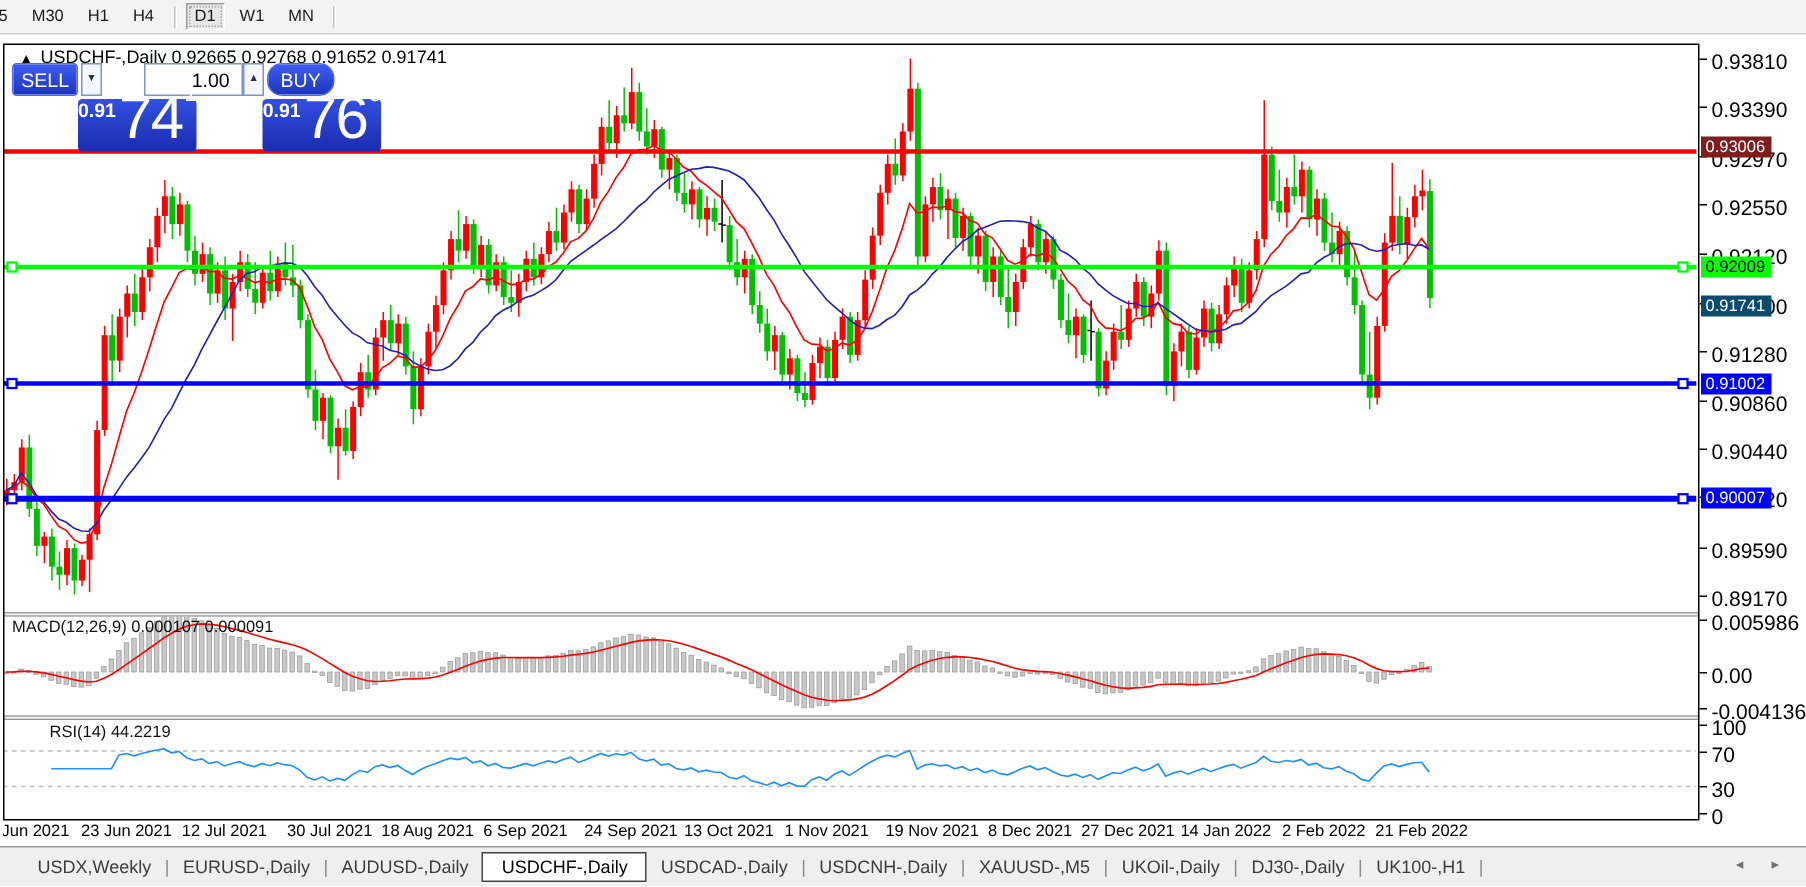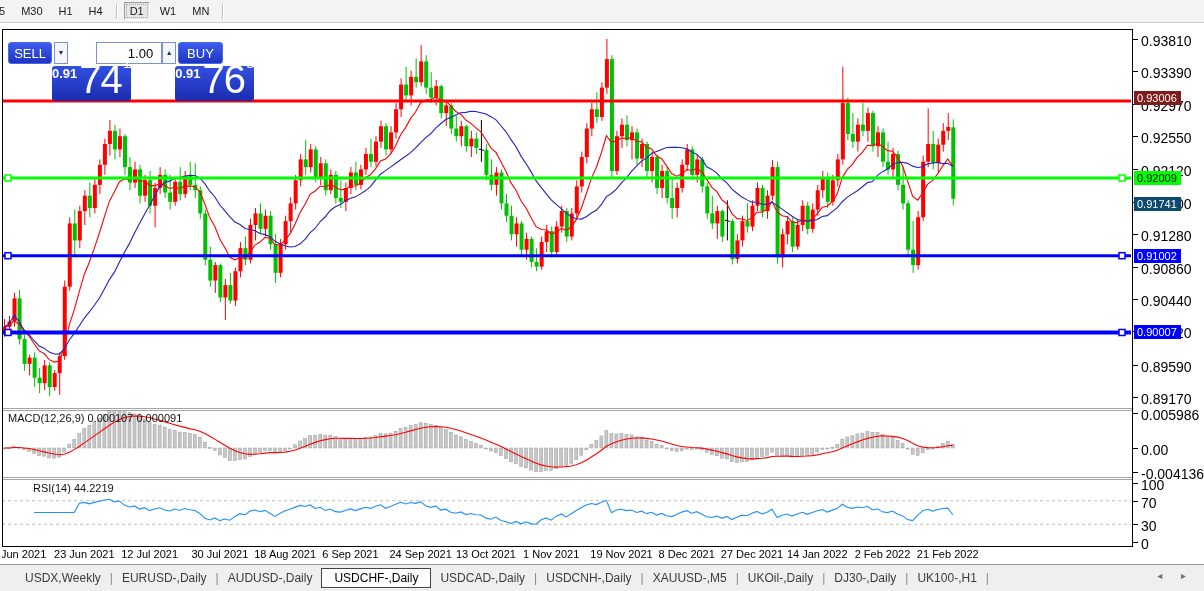--- a/index.html
+++ b/index.html
@@ -33,21 +33,21 @@
         display:flex;align-items:center;padding-left:16px;box-sizing:border-box;}
   .tab{font-size:12px;color:#3c3c3c;padding:2px 9px;white-space:nowrap;cursor:default;}
   .tab.active{background:#fff;border:1px solid #444;color:#000;padding:2px 12px;}
   .tabdiv{color:#8a8a8a;font-size:12px;}
   .tabarrows{position:absolute;right:10px;top:570px;color:#707070;font-size:10px;letter-spacing:8px;}
   
   .panel{position:absolute;left:8px;top:42px;width:215px;z-index:10;}
   .prow1{display:flex;height:22px;}
   .btn{color:#fff;font-size:13px;text-align:center;line-height:22px;border-radius:3px;
        background:linear-gradient(#3d5cee,#1e35bd);border:1px solid #4b67f2;box-sizing:border-box;cursor:pointer;}
-  .sell{width:48px;}  .buy{width:49px;}
+  .sell{width:48px;}  .buy{width:49px;border-radius:10px;}
   .spin{width:15px;height:22px;background:#f4f7ff;border:1px solid #7e93cc;box-sizing:border-box;
         font-size:7px;color:#26324f;text-align:center;line-height:20px;cursor:pointer;}
   .volbox{width:72px;height:22px;background:#fff;border:1px solid #7e93cc;box-sizing:border-box;margin-left:28px;}
   .volbox input{width:100%;height:100%;border:none;outline:none;background:transparent;
         font-family:"Liberation Sans",sans-serif;font-size:13px;text-align:right;padding:0 8px 0 0;box-sizing:border-box;}
   .gap2{width:2px;}
   .prow2{display:flex;margin-top:2px;height:35px;}
   .pricebox{flex:1;color:#fff;border-radius:3px;background:linear-gradient(#3350e2,#1a2cae);
             display:flex;justify-content:center;padding-bottom:13px;box-sizing:border-box;cursor:pointer;margin-left:44px;}
   .pricebox .pref{font-size:13px;font-weight:bold;margin:0 2px 4px 0;}
@@ -663,20 +663,21 @@
       <polyline points="2,37 7.02,36.93470017094024 12.04,36.55218722029873 17.06,36.48633683879566 22.08,36.92210065318729 27.099999999999998,37.57497224076841 32.12,38.57092991124853 37.14,39.79143690700481 42.16,40.86778724553399 47.17999999999999,42.04974276749517 52.199999999999996,43.056506279590174 57.22,43.68165458992802 62.239999999999995,43.1800445043435 67.25999999999999,41.2194728884694 72.28,38.64283985595032 77.3,35.45691367315118 82.32,31.87305192842431 87.33999999999999,28.38858594135025 92.35999999999999,24.888851498699893 97.38,21.348070481459782 102.39999999999999,17.750979002459918 107.41999999999999,14.192445809569634 112.44,11.1204925512822 117.46,8.414954368562025 122.47999999999999,6.519199820292034 127.49999999999999,5.486423401398014 132.51999999999998,4.96192531825686 137.54,5.1736931563145525 142.56,5.721804640863578 147.57999999999998,6.8311282826766195 152.6,8.088260633784934 157.61999999999998,9.279446068304875 162.64,10.6445906751917 167.66,12.219218258186274 172.67999999999998,13.656539324400363 177.7,15.134913801527382 182.71999999999997,16.387470754382434 187.73999999999998,17.59175124035449 192.76,18.812177752969287 197.77999999999997,20.300057644008255 202.79999999999998,22.475350375910487 207.82,25.252443103317532 212.83999999999997,28.10135673768784 217.85999999999999,31.25802234718456 222.88,34.30593368156822 227.89999999999998,37.31861465691258 232.92,39.796073237212816 237.93999999999997,41.52196308994321 242.95999999999998,42.81593196310792 247.98,43.33830884669656 252.99999999999997,43.19530846691741 258.02,42.8152094041568 263.03999999999996,42.13458756354869 268.06,41.63473666507704 273.08,41.60898523802948 278.09999999999997,41.52607905821988 283.12,41.121523205630496 288.14,40.312620689541404 293.15999999999997,39.00527898192643 298.17999999999995,37.197617052371086 303.2,35.26395978673318 308.21999999999997,33.14209680007019 313.23999999999995,31.35812231166649 318.26,29.724393812876315 323.28,28.613561060645765 328.29999999999995,27.72124437119487 333.32,27.313670603112726 338.34,27.300009836601483 343.35999999999996,27.388156621600444 348.38,27.37083000258518 353.4,27.459506565634456 358.41999999999996,27.44514907182219 363.43999999999994,27.20217096866267 368.46,26.94425191469636 373.47999999999996,26.470865566951513 378.49999999999994,25.724671275371115 383.52,25.152158152739176 388.53999999999996,24.540292699916066 393.55999999999995,23.6843787500273 398.58,22.452203843795154 403.59999999999997,21.212545532446534 408.61999999999995,19.84527937886782 413.64,18.574104360423426 418.65999999999997,17.21992007297788 423.67999999999995,16.246949163453458 428.7,15.73249166859328 433.71999999999997,15.440934959478668 438.73999999999995,15.680008644506973 443.76,16.19444564574984 448.78,17.181783878410794 453.79999999999995,18.55222473308961 458.81999999999994,20.011721215493125 463.84,21.731788768696664 468.85999999999996,23.46652230931358 473.87999999999994,25.26229870530419 478.9,27.0569362509578 483.91999999999996,29.077957879474898 488.93999999999994,31.2742544195637 493.96,33.32906976498725 498.97999999999996,35.56899929561276 503.99999999999994,37.96005229616539 509.02,40.54218058542698 514.04,42.97003872803679 519.06,45.47749466816846 524.0799999999999,47.75347439867582 529.0999999999999,50.02040577397623 534.12,52.18912467044408 539.14,53.849465467839096 544.16,54.935123915256 549.18,55.814663583300046 554.1999999999999,56.168180595444696 559.2199999999999,55.94320575061589 564.24,55.63210362376489 569.26,54.96100432936453 574.28,53.732010011296474 579.3,51.82514339190792 584.3199999999999,49.214414905831916 589.3399999999999,46.038325341544855 594.3599999999999,42.74705956786516 599.38,39.188553670296685 604.4,35.29894520384917 609.42,32.762224129043226 614.4399999999999,30.796319905047348 619.4599999999999,29.165459809187404 624.4799999999999,28.034518705083485 629.5,27.203351616756635 634.52,26.943147367754023 639.54,26.900131110029932 644.56,27.34501785041234 649.5799999999999,27.926482850851905 654.5999999999999,28.956893363894928 659.6199999999999,30.0277822377403 664.64,31.410294639527496 669.66,33.04966422719135 674.68,34.53054985217171 679.6999999999999,35.56024229432664 684.7199999999999,36.0698679701205 689.7399999999999,36.53677246240966 694.76,36.766909088604585 699.78,37.163610467695214 704.8,37.970041909143795 709.8199999999999,39.1100699365434 714.8399999999999,40.24536165982851 719.8599999999999,41.61861610692706 724.8799999999999,42.87193501136694 729.9,44.42809506898149 734.92,45.85167835332865 739.9399999999999,46.86415005581398 744.9599999999999,47.60868697943895 749.9799999999999,47.87020760583458 754.9999999999999,47.5759416481823 760.02,47.204497034723005 765.04,46.594321022352894 770.06,45.49947559131997 775.0799999999999,45.2303103407775 780.0999999999999,45.19416056614747 785.1199999999999,45.12869395989634 790.14,45.33759911270632 795.16,45.42732162418186 800.18,45.185218116842314 805.1999999999999,45.009024597828315 810.2199999999999,44.63191067568949 815.2399999999999,43.898024328876474 820.2599999999999,42.804684181180114 825.28,41.828643506926234 830.3,40.70508476360706 835.3199999999999,39.287647951546674 840.3399999999999,37.07412049520601 845.3599999999999,34.85062855755149 850.3799999999999,32.83563451994759 855.4,30.861215640996313 860.42,29.10435069299505 865.4399999999999,27.379381298548985 870.4599999999999,26.18788402262458 875.4799999999999,25.249946144801754 880.4999999999999,24.901368174723814 885.52,25.061323309527648 890.54,25.37227174902106 895.56,26.161203260724733 900.5799999999999,27.456957146964886 905.5999999999999,29.583915264468963 910.6199999999999,32.32383112927911 915.6399999999999,34.73659413822425 920.66,36.151326426470085 925.68,36.653727507312134 930.6999999999999,36.79196326757814 935.7199999999999,36.47128974257439 940.7399999999999,35.713082195652234 945.7599999999999,34.676673703672535 950.78,34.3921418423961" fill="none" stroke="#ff0000" stroke-width="1.1"></polyline>
     </svg>
   <div class="pane-sep" style="top:477px;"></div>
   <svg id="rsi" style="left:2px;top:480px;" width="1129" height="63">
       <line x1="0" y1="20.700000000000003" x2="1129" y2="20.700000000000003" stroke="#bdbdbd" stroke-width="1" stroke-dasharray="3,3"></line>
       <line x1="0" y1="44.3" x2="1129" y2="44.3" stroke="#bdbdbd" stroke-width="1" stroke-dasharray="3,3"></line>
       <polyline points="32.12,32.5 37.14,32.5 42.16,32.5 47.17999999999999,32.5 52.199999999999996,32.5 57.22,32.5 62.239999999999995,32.5 67.25999999999999,32.5 72.28,32.5 77.3,23.273127753304024 82.32,22.35490132643163 87.33999999999999,23.843812124260488 92.35999999999999,22.374557946852576 97.38,21.178597195419236 102.39999999999999,20.004702189687343 107.41999999999999,19.291362896958425 112.44,21.85194458382764 117.46,21.02746492618762 122.47999999999999,25.115066421632257 127.49999999999999,26.995484723844697 132.51999999999998,25.925616953246575 137.54,29.086373146471757 142.56,27.714602585246226 147.57999999999998,30.644485931322027 152.6,28.9782027067766 157.61999999999998,27.788871462951597 162.64,29.928214663657627 167.66,31.016836188223433 172.67999999999998,28.96072155003771 177.7,30.493097277626195 182.71999999999997,28.57682472182512 187.73999999999998,29.785848911296952 192.76,30.50162455496752 197.77999999999997,33.431355619732415 202.79999999999998,38.199417343798906 207.82,39.980396844379655 212.83999999999997,37.897279122521326 217.85999999999999,40.62083874713626 222.88,38.95407402510019 227.89999999999998,40.25118214626331 232.92,36.40419043076839 237.93999999999997,33.7079743059941 242.95999999999998,34.886382889736446 247.98,31.104457182700827 252.99999999999997,29.956730744547087 258.02,31.73163745498263 263.03999999999996,30.345129682002895 268.06,33.56176652757098 273.08,36.36686377834163 278.09999999999997,33.162796714366635 283.12,30.829371820889886 288.14,29.1585608031517 293.15999999999997,27.12408348691006 298.17999999999995,25.43304161765566 303.2,26.427616356771715 308.21999999999997,24.94893512284564 313.23999999999995,28.51178708794889 318.26,27.255848943927354 323.28,30.50282573714193 328.29999999999995,29.00715186033147 333.32,31.671474585104114 338.34,32.10478795768813 343.35999999999996,30.5772602433275 348.38,28.94771666241253 353.4,30.54884495669661 358.41999999999996,28.862341616879505 363.43999999999994,27.262752080185933 368.46,28.38235166355748 373.47999999999996,26.281318428971936 378.49999999999994,24.787332658872195 383.52,28.282516224438048 388.53999999999996,26.536653800250228 393.55999999999995,24.36960144925453 398.58,22.325643084049076 403.59999999999997,24.036465767433363 408.61999999999995,22.485260702701375 413.64,23.379765802338035 418.65999999999997,21.628131643680717 423.67999999999995,25.842586524561646 428.7,27.332740646525068 433.71999999999997,26.147333887732522 438.73999999999995,30.057592541799504 443.76,29.17906613811423 448.78,32.29508396264541 453.79999999999995,33.274091860405676 458.81999999999994,31.93882874758406 463.84,34.54680318283704 468.85999999999996,33.45251445500239 473.87999999999994,34.67731635782085 478.9,34.98931896076063 483.91999999999996,38.12155391490025 488.93999999999994,39.27450329179116 493.96,37.092646665392266 498.97999999999996,40.56396116134802 503.99999999999994,41.77800680471853 509.02,43.47301274571334 514.04,41.44846621915713 519.06,43.826104668914496 524.0799999999999,41.8338457519411 529.0999999999999,43.87494900215303 534.12,44.26164520347919 539.14,39.75742919965238 544.16,37.95938960586465 549.18,40.176553842979814 554.1999999999999,36.15217167221319 559.2199999999999,33.9644399914163 564.24,36.90686633920682 569.26,33.74751196071781 574.28,30.525166382787617 579.3,27.52052813913079 584.3199999999999,25.002101978695364 589.3399999999999,23.472123694022194 594.3599999999999,24.592651640036856 599.38,22.296056395904763 604.4,20.359947817855108 609.42,32.747291646248115 614.4399999999999,30.057132965302223 619.4599999999999,29.20638482330628 624.4799999999999,30.623006806437687 629.5,29.995087116127365 634.52,32.45427339355006 639.54,31.15245495952446 644.56,33.63913918104171 649.5799999999999,32.3296669092961 654.5999999999999,35.08276889711965 659.6199999999999,33.411358600588926 664.64,35.75399300665477 669.66,36.58695966389945 674.68,34.437973590558315 679.6999999999999,32.12257743858622 684.7199999999999,30.660008019809663 689.7399999999999,33.22762923429634 694.76,31.69331759754548 699.78,34.33934692845406 704.8,36.7166049926922 709.8199999999999,37.55689699286185 714.8399999999999,36.098857922957635 719.8599999999999,38.31821647307753 724.8799999999999,36.44764282217665 729.9,39.58057685271669 734.92,37.358522847507466 739.9399999999999,35.166612259373935 744.9599999999999,35.673056351035626 749.9799999999999,33.29776441414376 754.9999999999999,31.403470369778102 760.02,33.873648704687284 765.04,32.182167749718154 770.06,29.310318307596248 775.0799999999999,37.51572608941947 780.0999999999999,35.27843726128086 785.1199999999999,34.050201296194174 790.14,36.10967615375761 795.16,34.02103933647305 800.18,32.24702797263387 805.1999999999999,34.29456145100283 810.2199999999999,32.47424543416797 815.2399999999999,30.736770691781476 820.2599999999999,29.58895877049929 825.28,32.09742982238271 830.3,30.119586395069817 835.3199999999999,28.331499601556914 840.3399999999999,24.25166722632644 845.3599999999999,27.527873991207002 850.3799999999999,28.3149831905372 855.4,27.015797306238838 860.42,27.70504586378535 865.4399999999999,26.284690895479045 870.4599999999999,29.989982900432942 875.4799999999999,28.78409045306193 880.4999999999999,31.846987815209598 885.52,32.61490516192477 890.54,31.074918504094907 895.56,34.18969599355998 900.5799999999999,35.88901664848785 905.5999999999999,39.57772242980697 910.6199999999999,40.65992878882531 915.6399999999999,35.433857408172095 920.66,30.63741952832726 925.68,29.29944798425643 930.6999999999999,31.05317633280154 935.7199999999999,29.579474752885552 940.7399999999999,28.497610103562522 945.7599999999999,28.190883031007715 950.78,34.75005061166965" fill="none" stroke="#1e90ff" stroke-width="1.1"></polyline>
     </svg>
   <div class="frame"></div>
 
+  <div class="chart-title"><span class="tri">▲</span><span>USDCHF-,Daily</span><span> </span><span>0.92665 0.92768 0.91652 0.91741</span></div>
 
   <div class="ind-label" style="top:412px;">MACD(12,26,9) 0.000107 0.000091</div>
   <div class="ind-label" style="top:482px;padding-left:25px;">RSI(14) 44.2219</div>
 
   <div class="panel">
     <div class="prow1">
       <div class="btn sell">SELL</div>
       <div class="gap2"></div>
       <div class="spin">▼</div>
       <div class="volbox">

